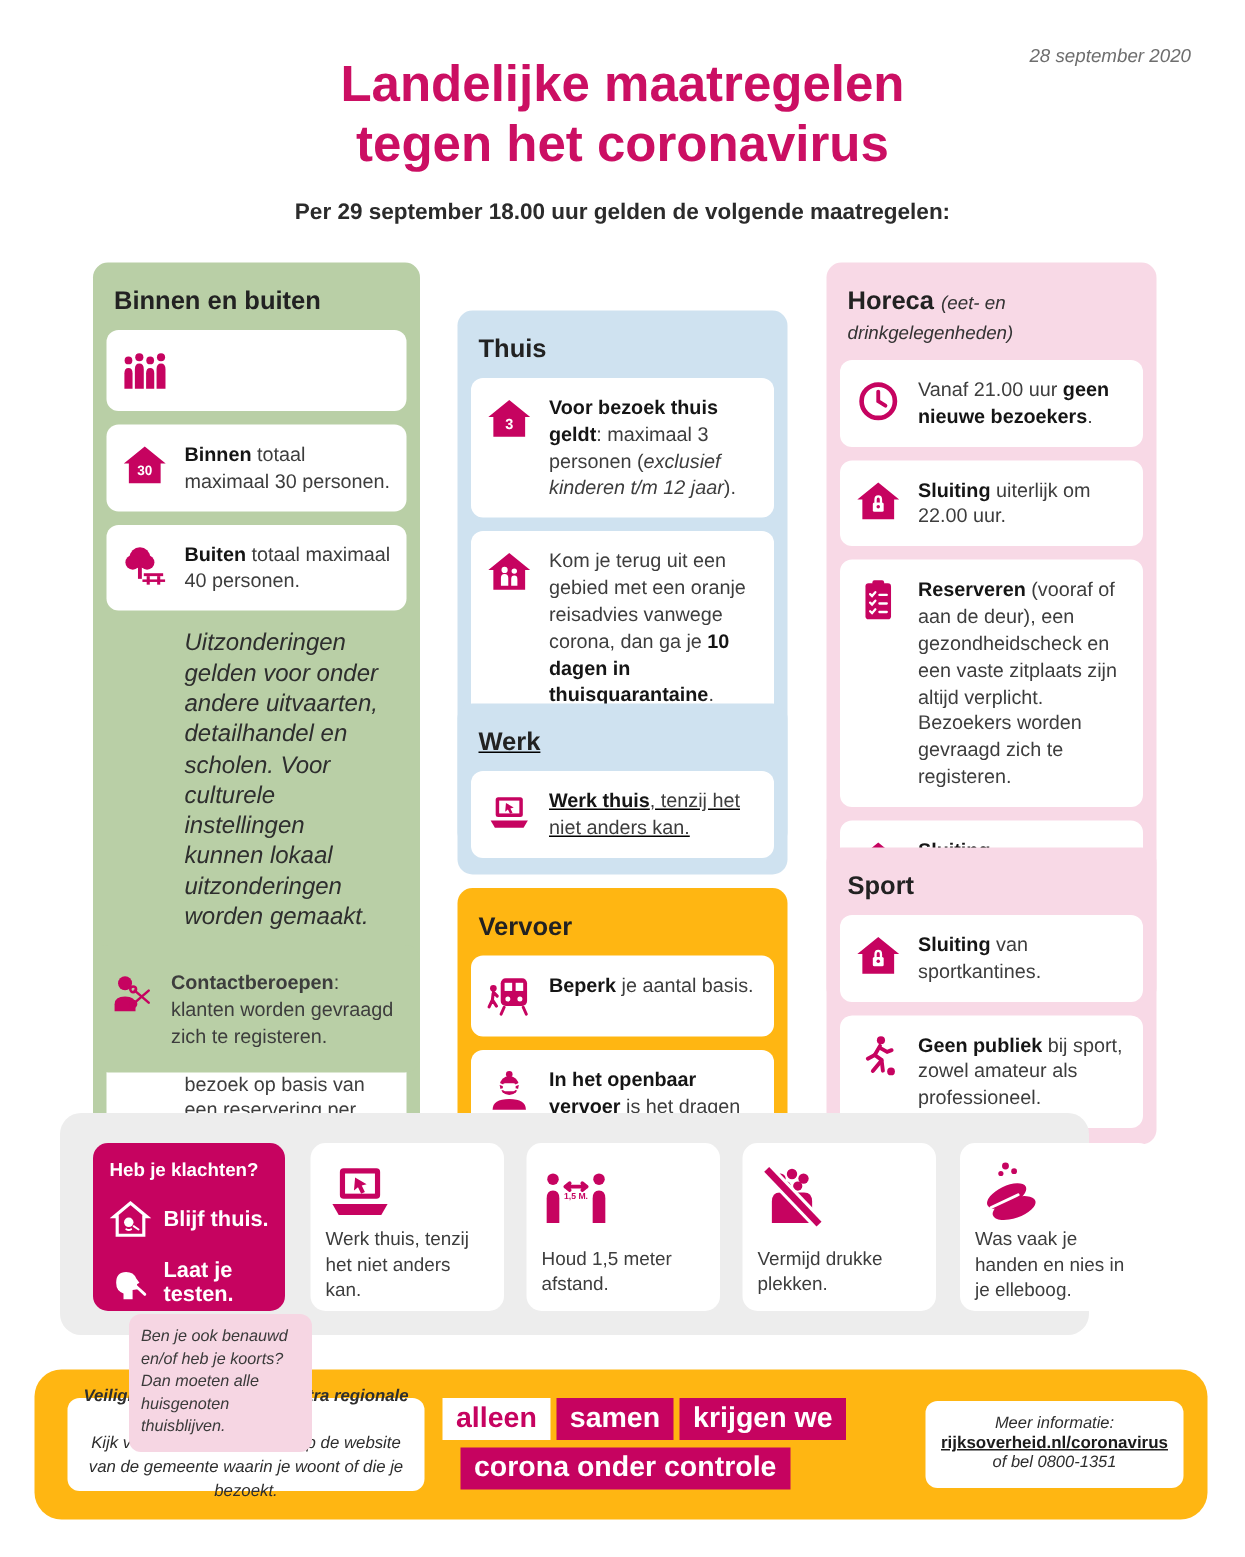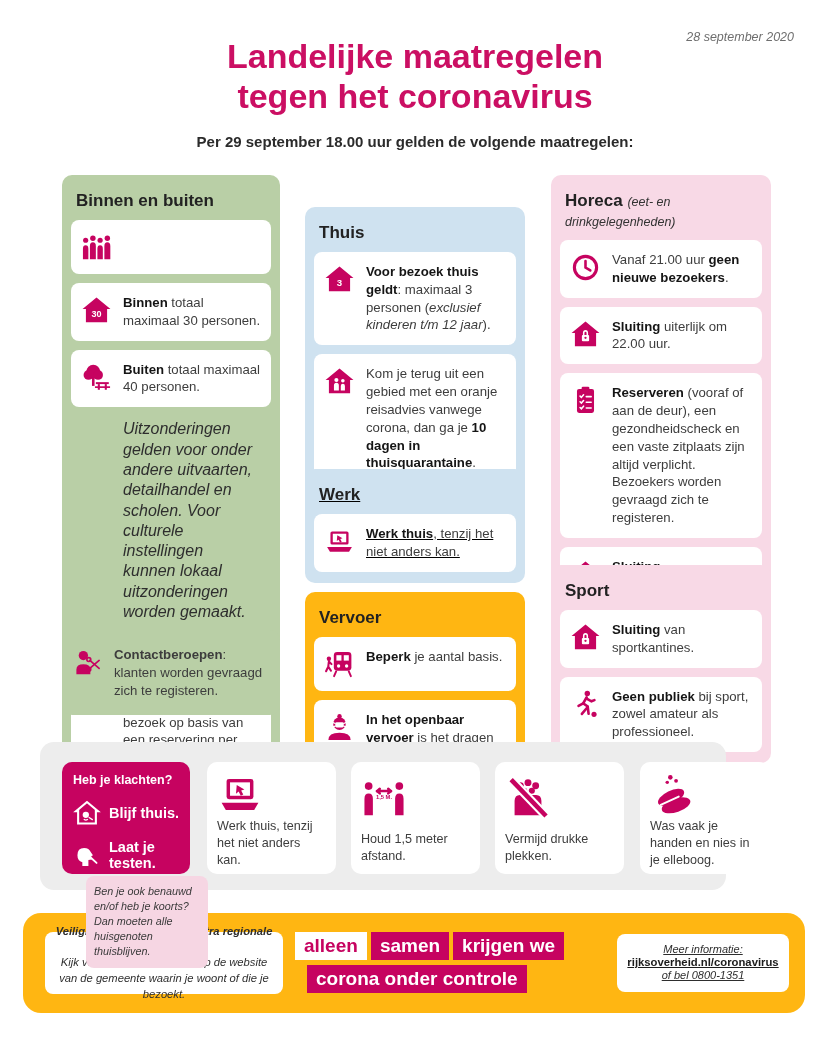--- a/index.html
+++ b/index.html
@@ -58,21 +58,21 @@
         border-radius:8px;display:flex;flex-direction:column;justify-content:center;text-align:center;
         padding:4px 10px;font-size:11.2px;font-style:italic;line-height:1.4;color:#2e2e2e;}
   .regio .rb{font-weight:bold;}
   .slogan{position:absolute;left:272px;top:19px;width:280px;}
   .sw{display:inline-block;font-weight:bold;font-size:19px;padding:3px 9px;margin-right:4px;text-align:right;}
   .sw-white{background:#fff;color:#c60360;}
   .sw-mag{background:#c60360;color:#fff;}
   .srow2{margin:5px 0 0 12px;}
   .minfo{position:absolute;left:594px;top:21px;width:172px;height:58px;box-sizing:border-box;background:#fff;
         border-radius:8px;text-align:center;padding-top:9px;font-size:11px;color:#2e2e2e;}
-  .minfo .it{font-style:italic;text-decoration:underline;}
+  .minfo .it{font-style:italic;}
   .minfo .link{font-weight:bold;text-decoration:underline;font-size:11.3px;color:#1c1c1c;cursor:pointer;display:block;margin:1px 0;}
   .st{stroke:currentColor;fill:none;stroke-linecap:round;}
   .stw{stroke:#fff;fill:none;stroke-linecap:round;}
 </style>
 </head>
 <body>
 
 <div class="page">
 
   <div class="date">28 september 2020</div>

